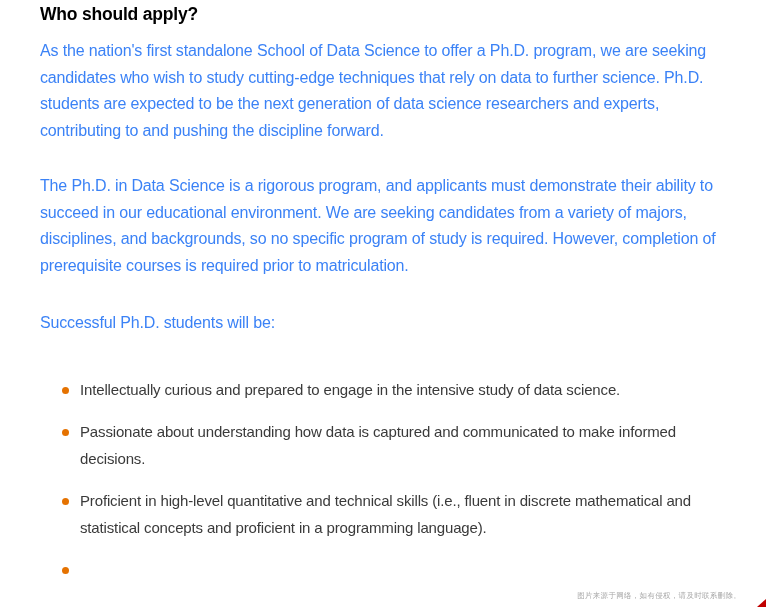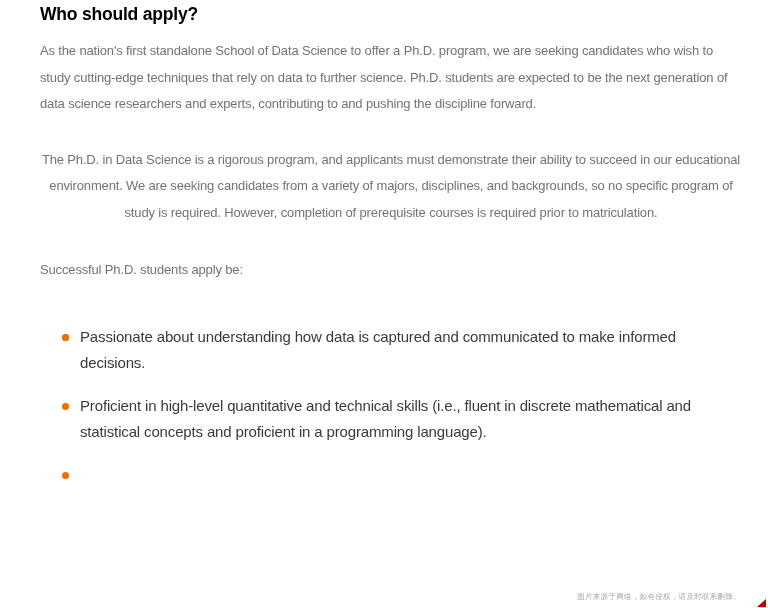--- a/index.html
+++ b/index.html
@@ -20,27 +20,27 @@
     width: 702px;
   }
   h1.heading {
     font-size: 17.5px;
     line-height: 22px;
     font-weight: 700;
     color: #000000;
     letter-spacing: -0.2px;
   }
   p.para {
-    font-size: 13px;
+    font-size: 16px;
     line-height: 26.5px;
-    color: #737373;
+    color: #3b82f6;
     letter-spacing: -0.15px;
   }
   p.para-intro   { margin-top: 13px; }
-  p.para-program { margin-top: 29px; text-align: center; }
+  p.para-program { margin-top: 29px; }
   p.para-leadin  { margin-top: 31px; }
   ul.traits {
     list-style: none;
     margin-top: 40px;
   }
   ul.traits li {
     position: relative;
     padding-left: 40px;
     font-size: 15px;
     line-height: 26.5px;
@@ -59,20 +59,21 @@
   }
   .watermark {
     position: absolute;
     right: 27px;
     bottom: 7px;
     font-size: 7.5px;
     line-height: 9px;
     color: #a6a6a6;
     letter-spacing: 0.3px;
     white-space: nowrap;
+    font-family: Liberation Mono, monospace;
   }
   .corner-mark {
     position: absolute;
     right: 2px;
     bottom: 1px;
     width: 9px;
     height: 8px;
     background: #c00000;
     clip-path: polygon(100% 0, 100% 100%, 0 100%);
   }
@@ -81,25 +82,26 @@
 <body>
 
 <div class="page">
   <div class="content">
     <h1 class="heading">Who should apply?</h1>
 
     <p class="para para-intro">As the nation's first standalone School of Data Science to offer a Ph.D. program, we are seeking candidates who wish to study cutting-edge techniques that rely on data to further science. Ph.D. students are expected to be the next generation of data science researchers and experts, contributing to and pushing the discipline forward.</p>
 
     <p class="para para-program">The Ph.D. in Data Science is a rigorous program, and applicants must demonstrate their ability to succeed in our educational environment. We are seeking candidates from a variety of majors, disciplines, and backgrounds, so no specific program of study is required. However, completion of prerequisite courses is required prior to matriculation.</p>
 
-    <p class="para para-leadin">Successful Ph.D. students apply be:</p>
+    <p class="para para-leadin">Successful Ph.D. students will be:</p>
 
     <ul class="traits">
       <li>
         <span class="dot"></span>
+        <span>Intellectually curious and prepared to engage in the intensive study of data science.</span>
       </li>
       <li>
         <span class="dot"></span>
         <span>Passionate about understanding how data is captured and communicated to make informed decisions.</span>
       </li>
       <li>
         <span class="dot"></span>
         <span>Proficient in high-level quantitative and technical skills (i.e., fluent in discrete mathematical and statistical concepts and proficient in a programming language).</span>
       </li>
       <li>

